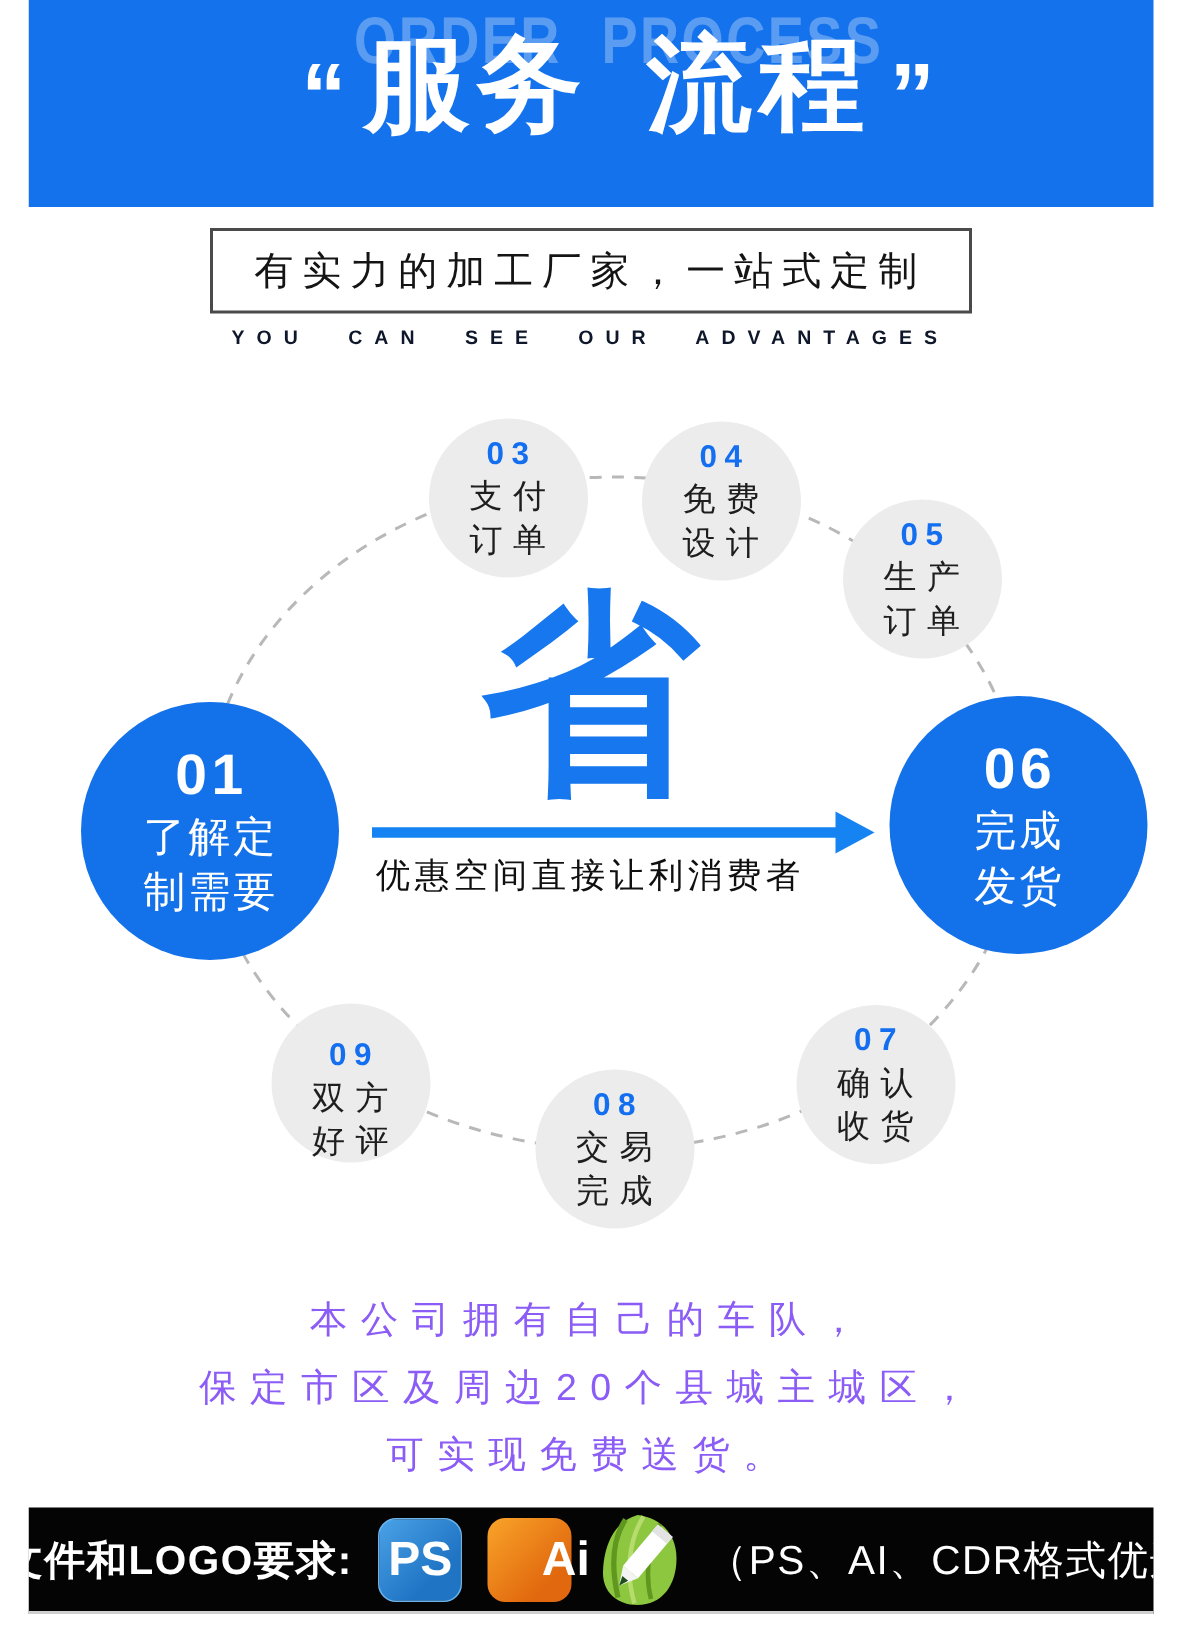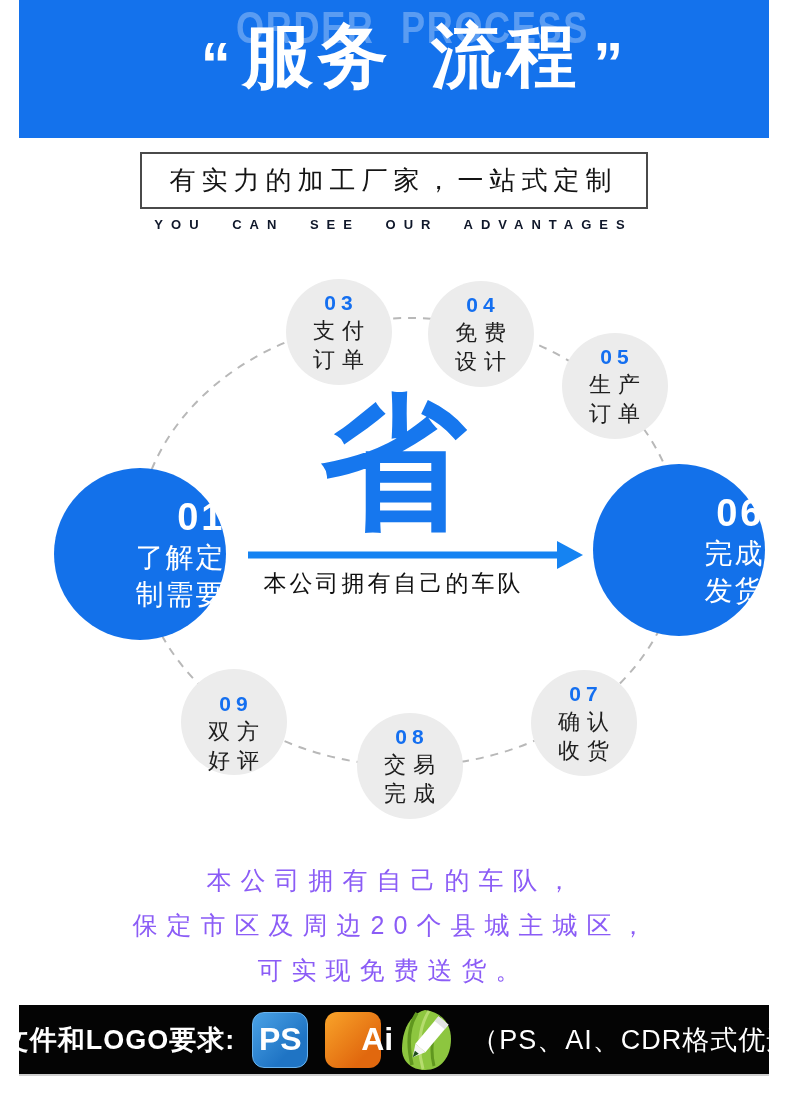--- a/index.html
+++ b/index.html
@@ -23,21 +23,21 @@
     border:2px solid #4a4a4a; padding:9px 28px; background:#fff; white-space:nowrap; }
   .intro-text { font-size:26px; letter-spacing:6px; color:#141414; }
   .tagline { position:absolute; top:217px; left:0; width:100%; text-align:center;
     font-size:13px; font-weight:600; letter-spacing:8px; word-spacing:14px; color:#0f172a; white-space:nowrap; }
 
   
   .diagram-svg { position:absolute; top:0; left:0; z-index:1; }
   .step { position:absolute; border-radius:50%; z-index:2; text-align:center;
     display:flex; flex-direction:column; align-items:center; justify-content:center; }
   .step.minor { width:106px; height:106px; background:#ececec; }
-  .step.major { width:172px; height:172px; background:#1371ea; color:#fff;align-items:flex-end; }
+  .step.major { width:172px; height:172px; background:#1371ea; color:#fff; }
   .minor .step-num { color:#146ff0; font-weight:bold; font-size:21px; letter-spacing:5px; text-indent:5px; line-height:26px; }
   .minor .step-line { font-size:22px; letter-spacing:7px; text-indent:7px; color:#1e1e1e; line-height:29px; }
   .major .step-num { font-size:38px; font-weight:bold; letter-spacing:3px; text-indent:3px; line-height:44px; }
   .major .step-line { font-size:28px; font-weight:normal; letter-spacing:2px; text-indent:2px; line-height:37px; }
   #step-01 { left:35px;  top:468px; }
   #step-02 { left:123px; top:333px; }
   #step-03 { left:267px; top:279px; }
   #step-04 { left:409px; top:281px; }
   #step-05 { left:543px; top:333px; }
   #step-06 { left:574px; top:464px; }
@@ -129,21 +129,21 @@
     <div class="step-line">交易</div>
     <div class="step-line">完成</div>
   </div>
   <div class="step minor" id="step-09">
     <div class="step-num">09</div>
     <div class="step-line">双方</div>
     <div class="step-line">好评</div>
   </div>
 
   <div class="center-char">省</div>
-  <div class="center-caption">本公司拥有自己的车队</div>
+  <div class="center-caption">优惠空间直接让利消费者</div>
 
   <div class="delivery">
     <div>本公司拥有自己的车队，</div>
     <div>保定市区及周边20个县城主城区，</div>
     <div>可实现免费送货。</div>
   </div>
 
   <div class="footer-bar">
     <span class="footer-label">文件和LOGO要求:</span>
     <span class="app-icon icon-ps">

